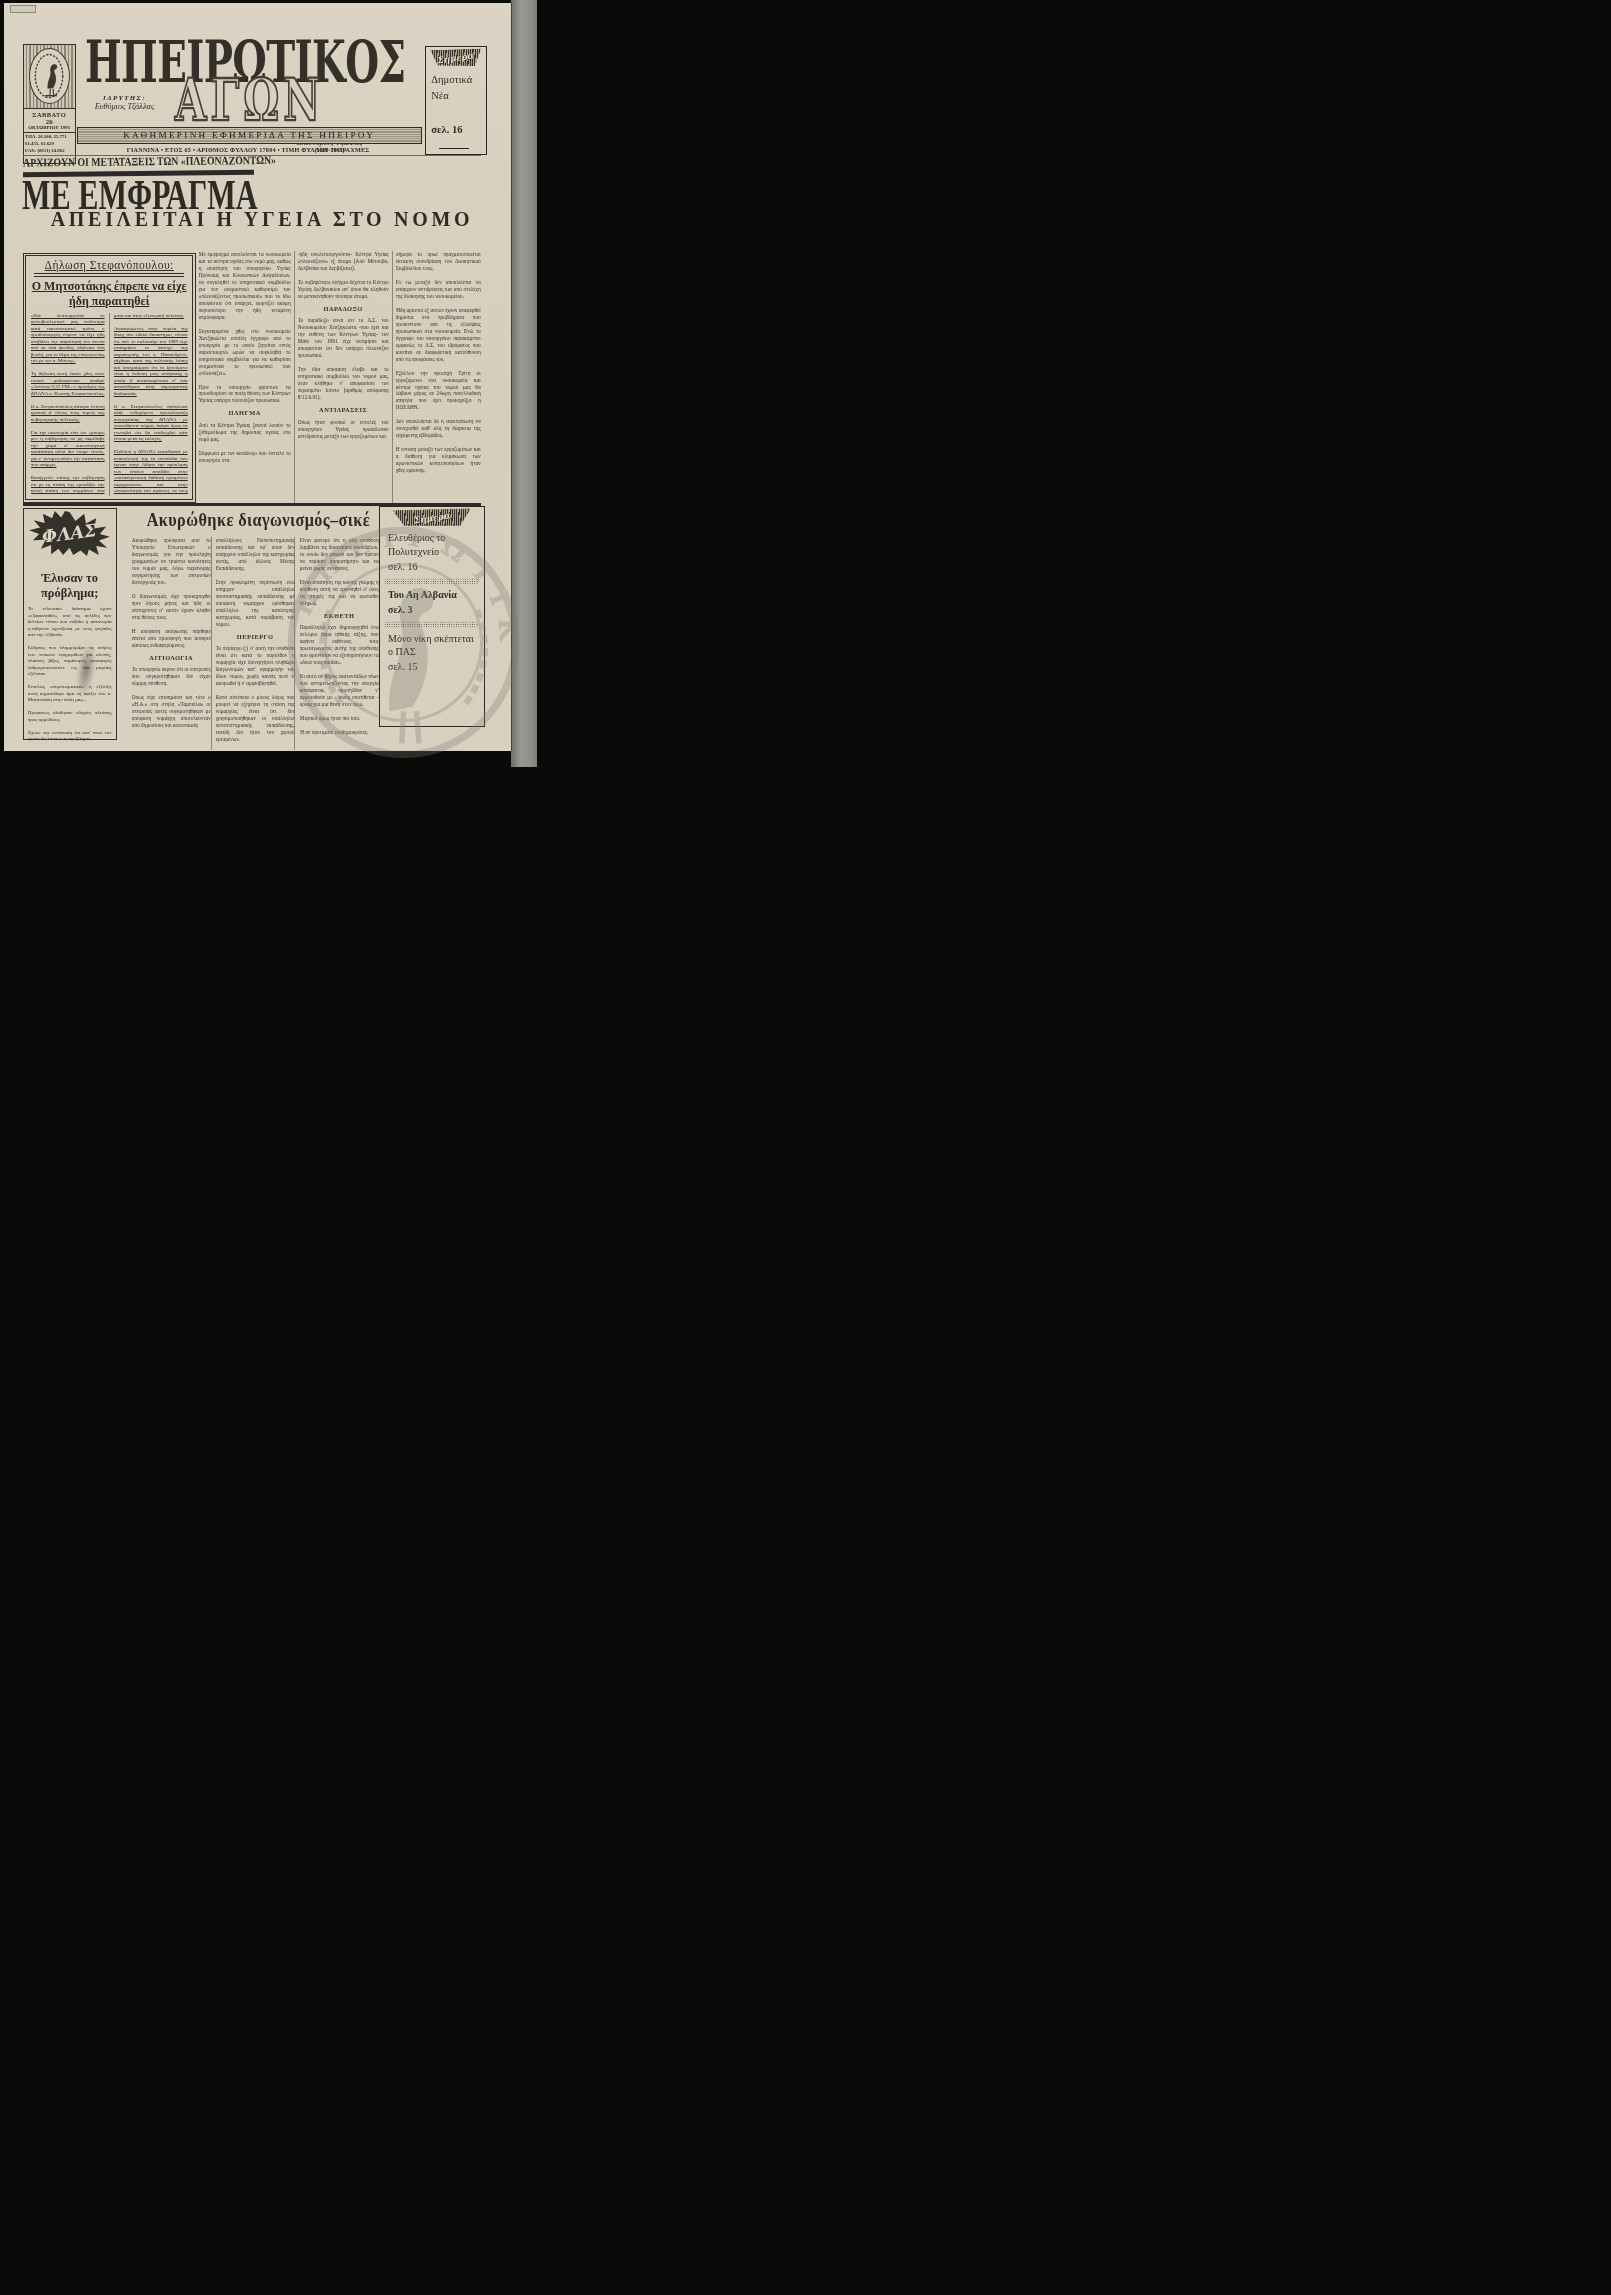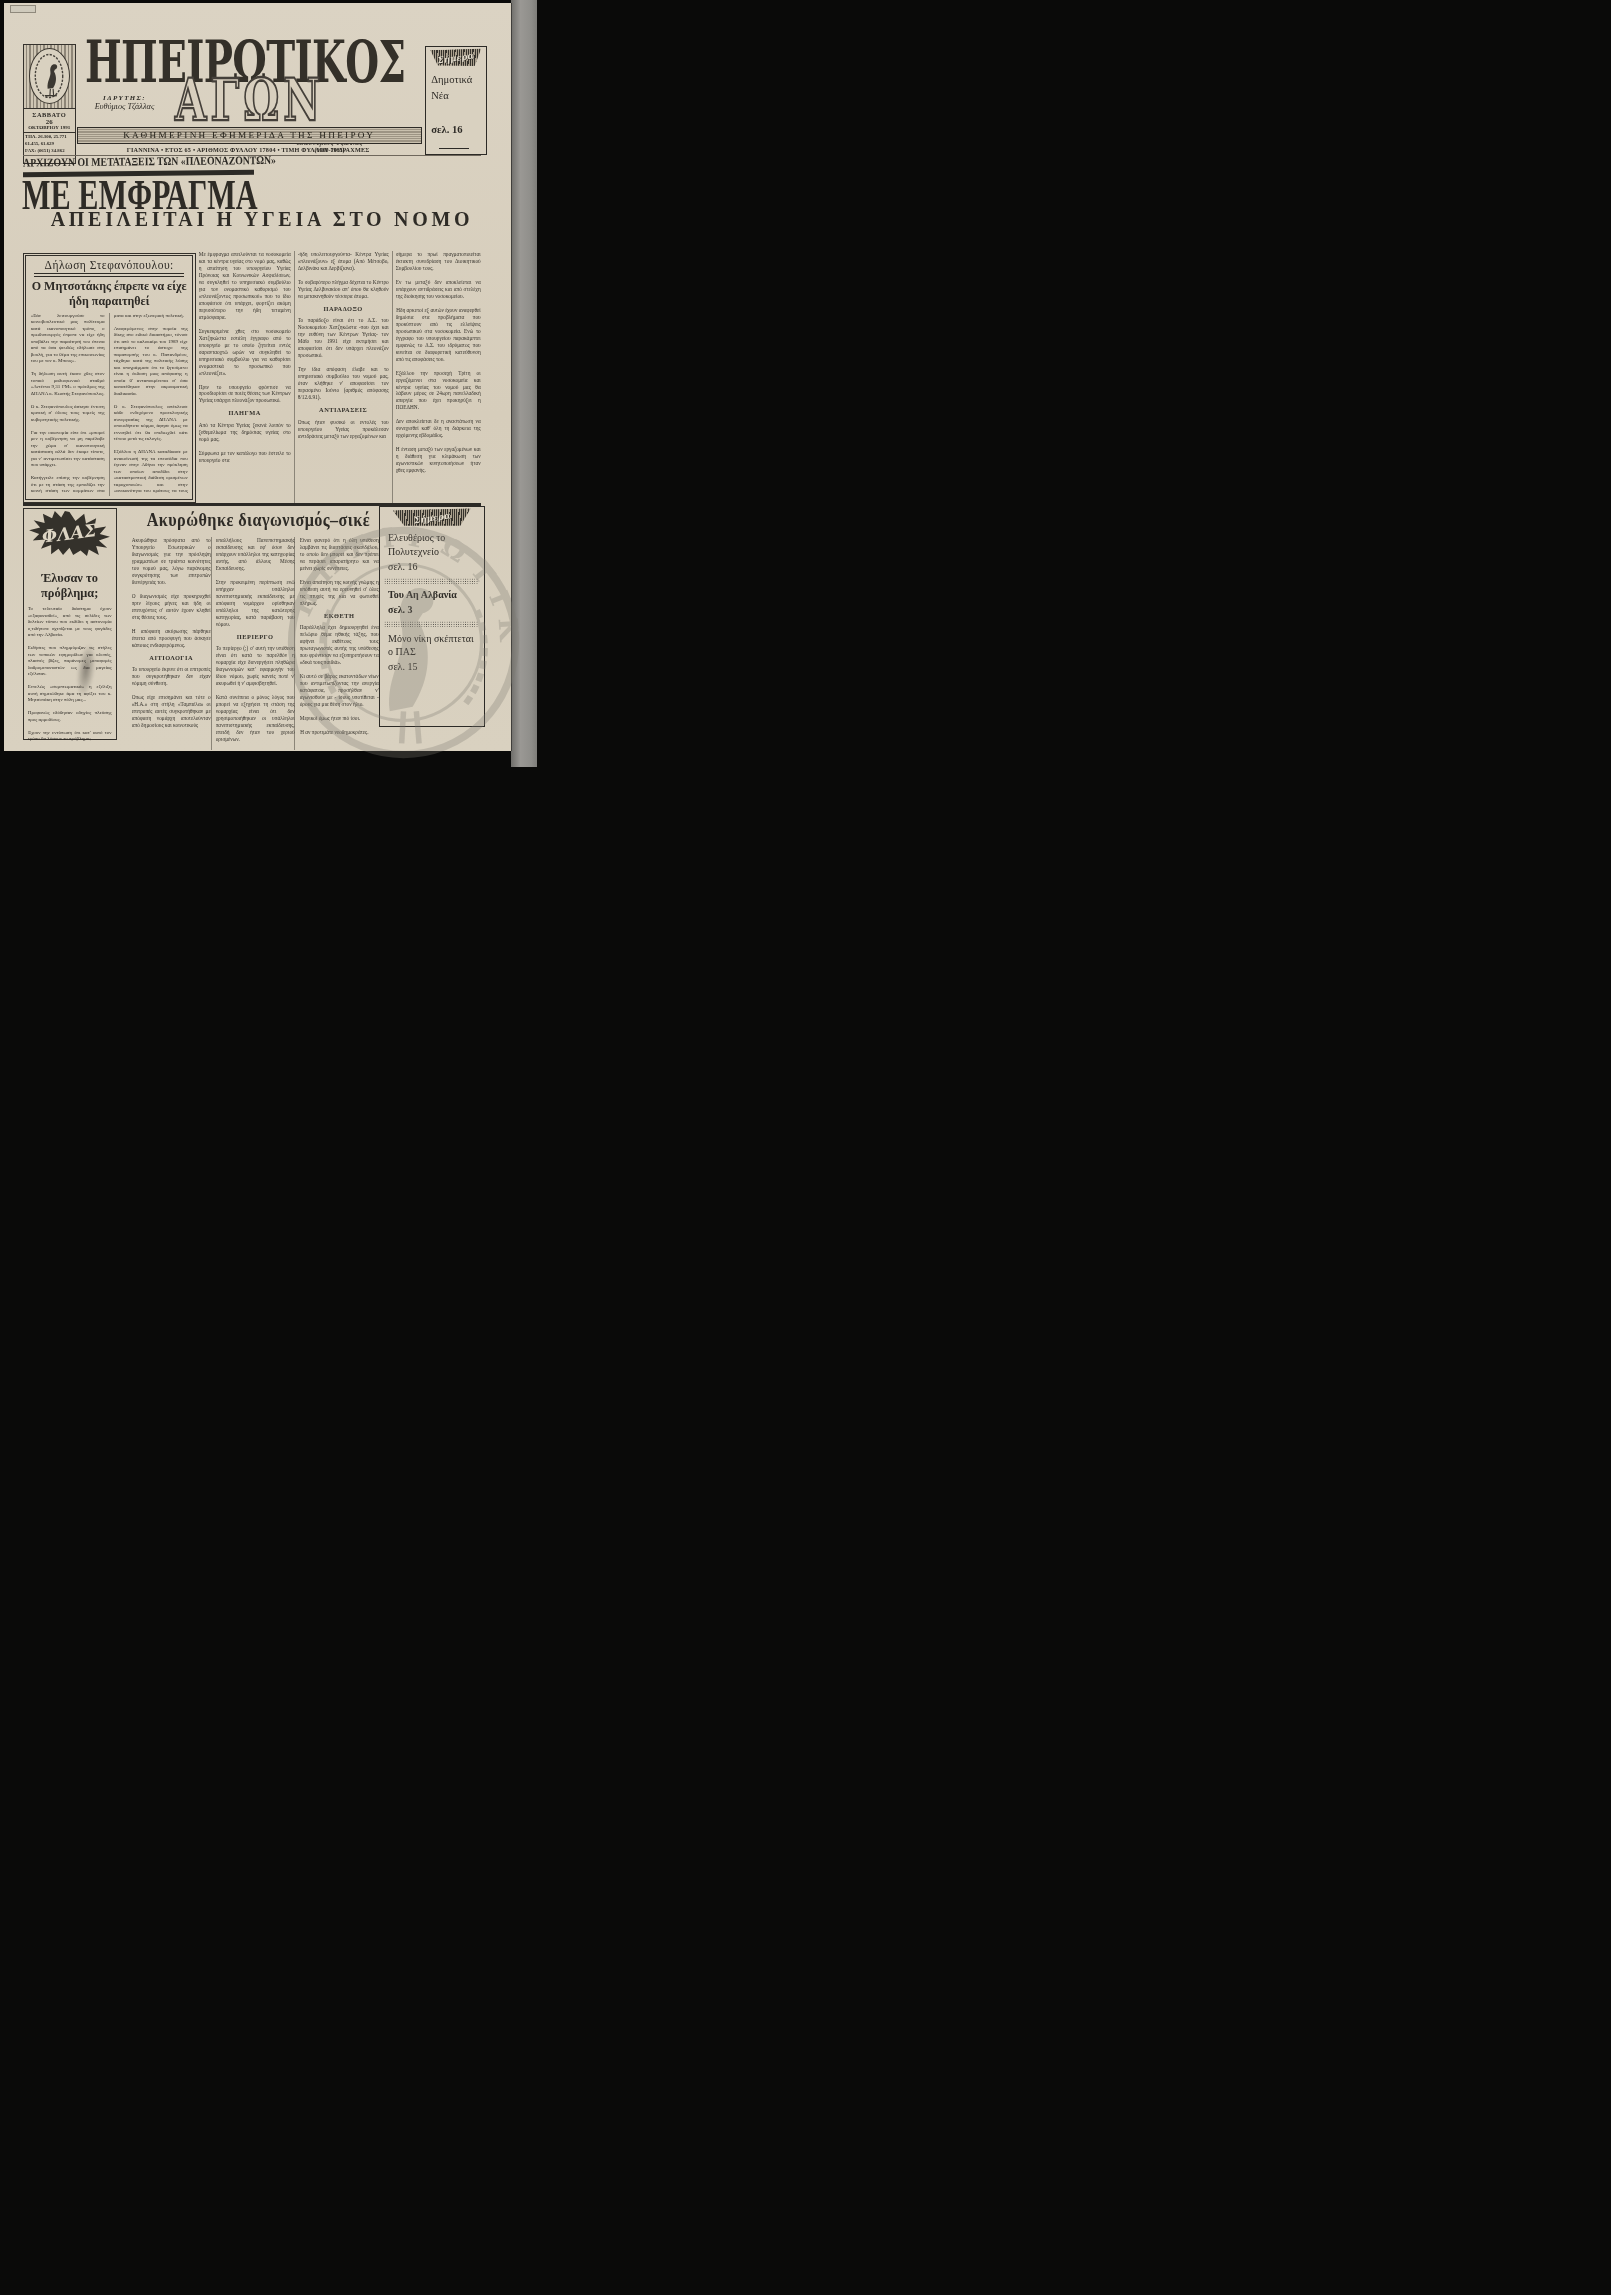--- a/index.html
+++ b/index.html
@@ -61,21 +61,21 @@
   .headline-sub{position:absolute;left:19px;top:205px;width:459px;font-weight:bold;font-size:20px;line-height:1;
       letter-spacing:3.7px;white-space:nowrap;transform:scaleY(1.05);transform-origin:left top;color:#2e2b26;margin-left:28px;}
 
   
   .vrule{position:absolute;width:0.5px;background:#8b8578;}
   .col{position:absolute;top:248px;height:253px;overflow:hidden;font-size:5.3px;line-height:1.32;text-align:justify;color:#34312b;}
   .paras{white-space:pre-line;}
   .subhead{text-align:center;font-weight:bold;font-size:6.4px;letter-spacing:0.5px;margin:5px 0 4.1px;white-space:normal;}
 
   .stef-box{position:absolute;left:19px;top:250px;width:171px;height:248px;border:0.9px solid #33302b;}
-  .stef-inner{position:absolute;inset:1.4px;border:0.5px solid #33302b;padding:2.8px 4.6px;overflow:hidden;}
+  .stef-inner{position:absolute;inset:1.4px;border:0.5px solid #33302b;padding:2.8px 4.6px;overflow:hidden;text-decoration:underline;}
   .stef-eyebrow{text-align:center;font-size:11.5px;letter-spacing:0.5px;}
   .stef-rule{height:1.8px;border-top:0.9px solid #2f2c27;border-bottom:0.5px solid #2f2c27;margin:1.8px 3.7px 2.8px;}
   .stef-title{text-align:center;font-weight:bold;font-size:12px;line-height:1.2;}
   .stef-cols{display:flex;margin-top:4.6px;height:183px;overflow:hidden;}
   .stef-col{flex:1;font-size:5px;line-height:1.3;text-align:justify;white-space:pre-line;overflow:hidden;}
   .stef-col + .stef-col{border-left:0.5px solid #8b8578;padding-left:4.1px;margin-left:4.1px;}
 
   .main-divider{position:absolute;left:19px;top:500px;width:458px;height:2.8px;background:#2c2a26;}
 
   

